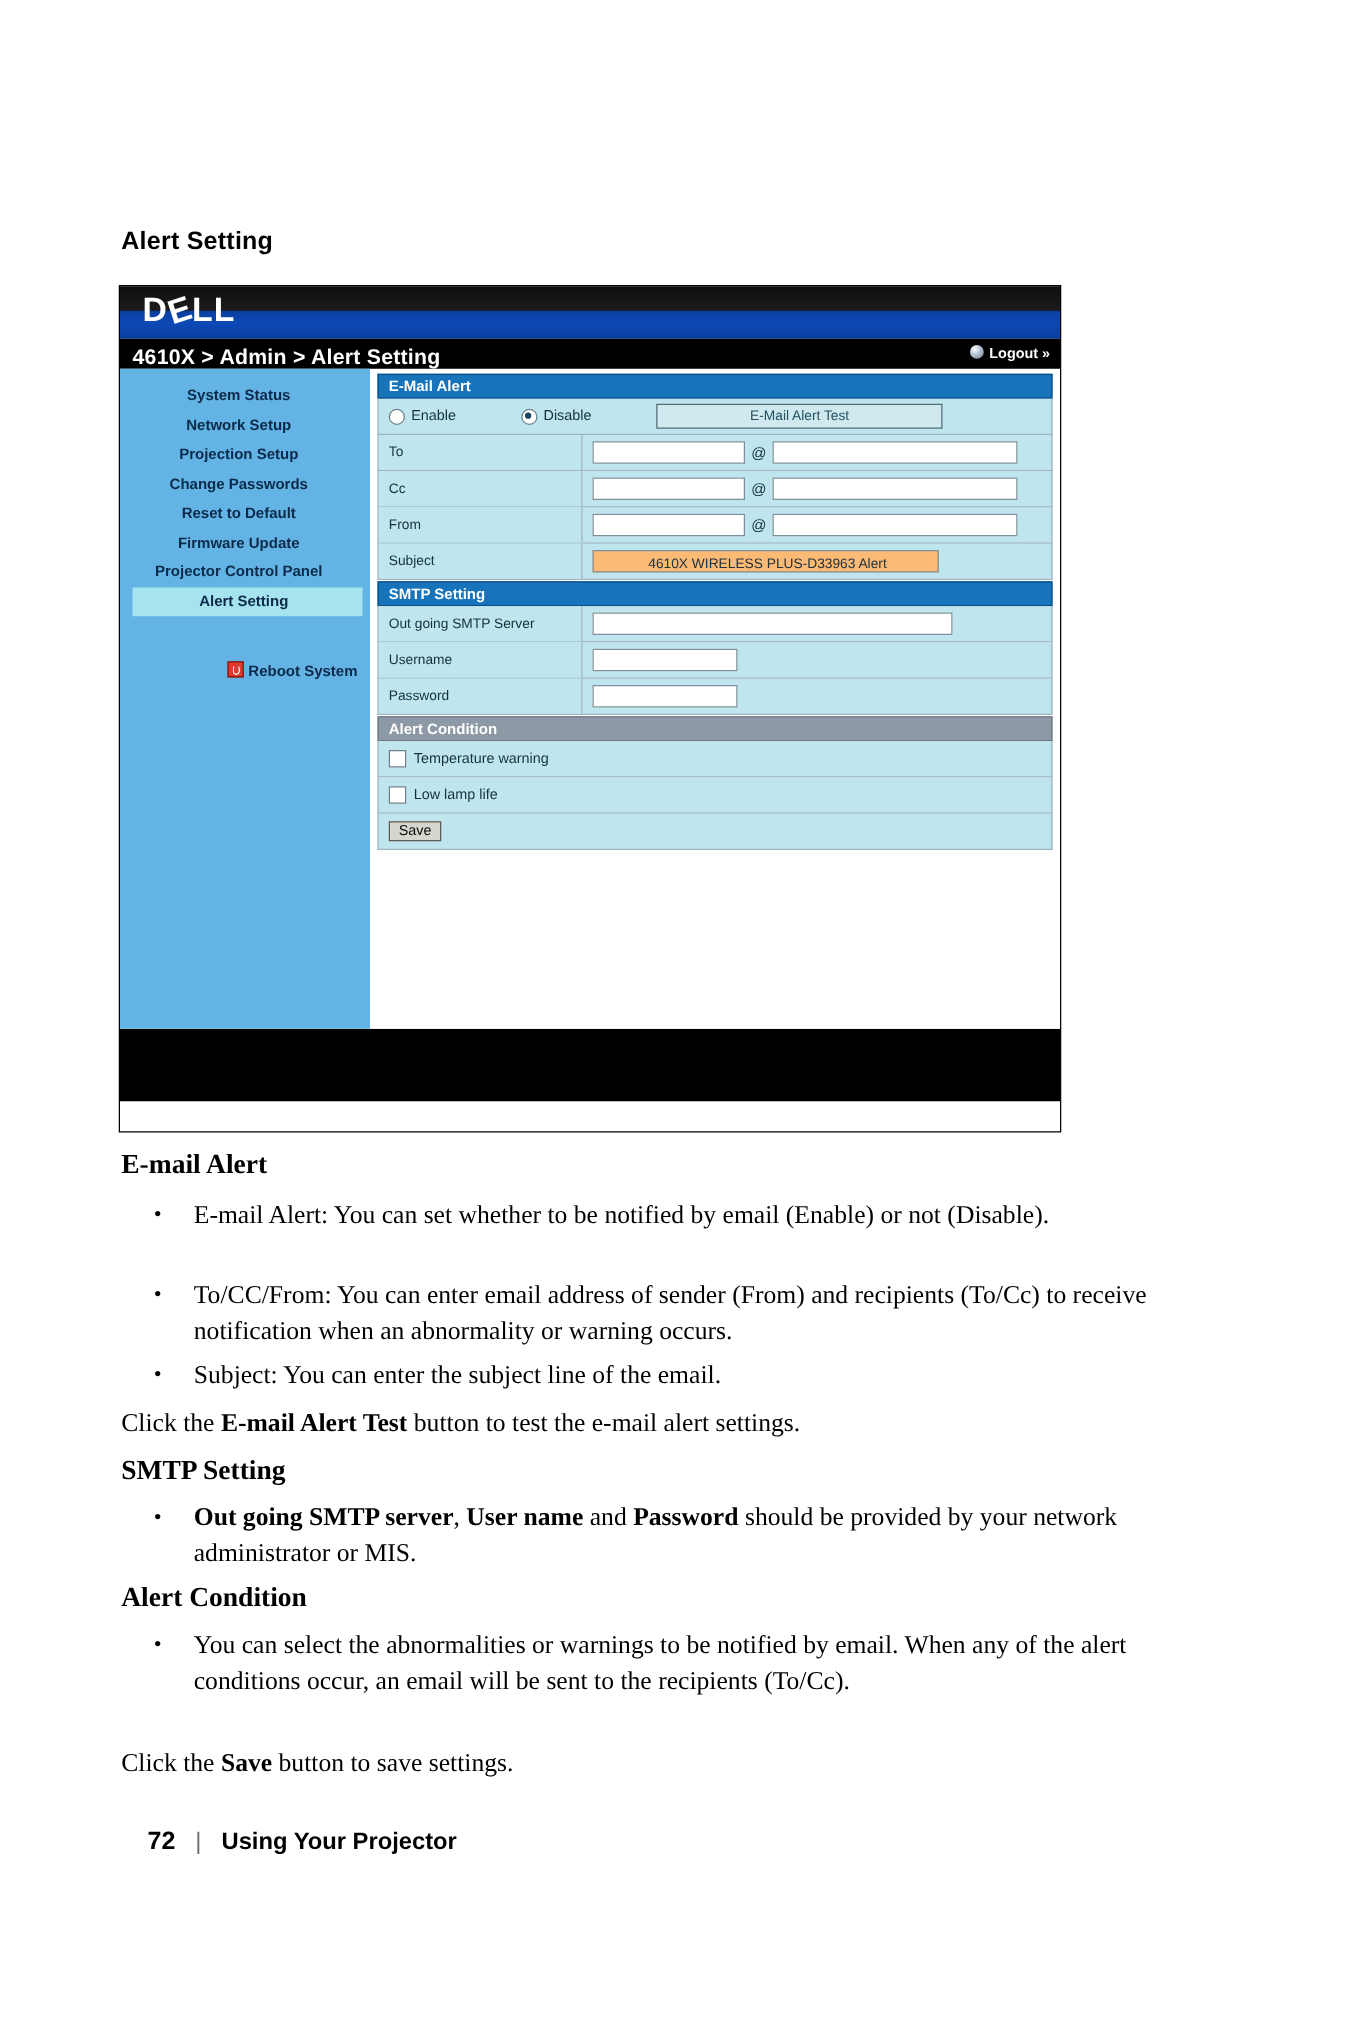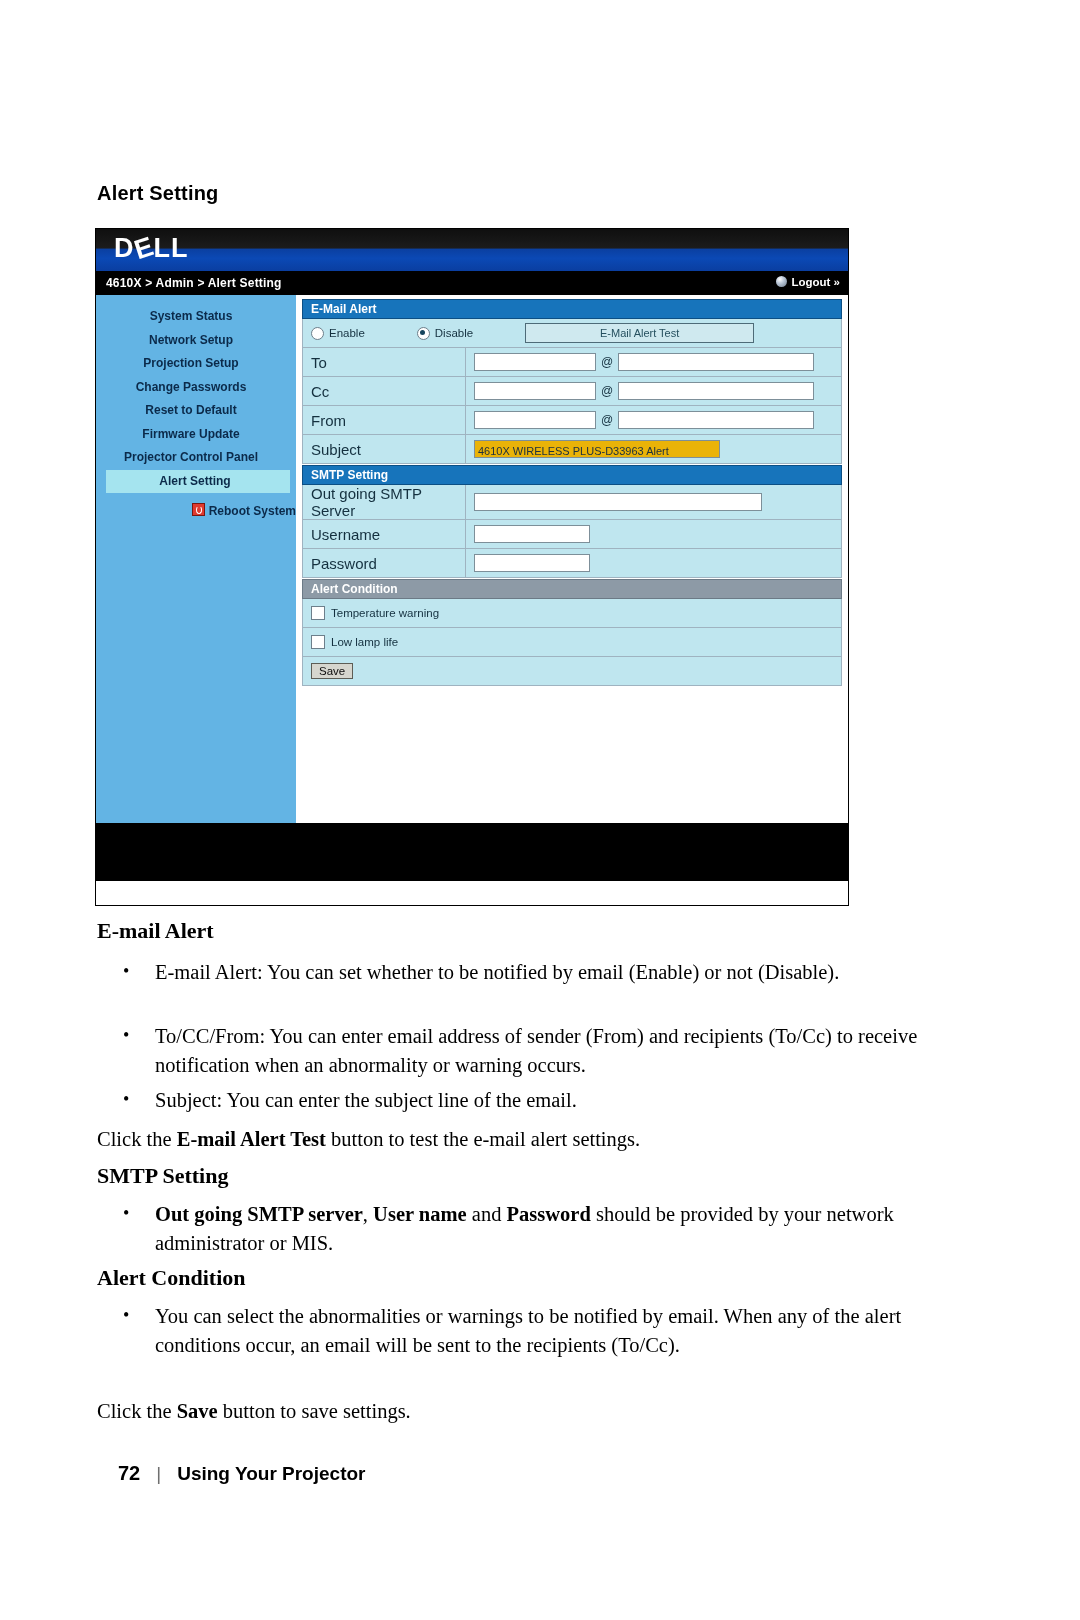--- a/index.html
+++ b/index.html
@@ -65,21 +65,21 @@
   .breadcrumb-bar {
     height: 24px;
     background: #000;
     color: #fff;
     position: relative;
   }
   .breadcrumb {
     position: absolute;
     left: 10px;
     top: 5px;
-    font-size: 12px;
+    font-size: 17px;
     font-weight: bold;
     color: #ffffff;
     letter-spacing: 0.2px;
   }
   .logout {
     position: absolute;
     right: 8px;
     top: 5px;
     font-size: 11.5px;
     font-weight: bold;
@@ -118,22 +118,23 @@
     padding-right: 4px;
     white-space: nowrap;
   }
   .nav-item.active {
     background: #a5e4ef;
     color: #0b2a4a;
     margin-left: 10px;
     padding-right: 6px;
   }
   .reboot {
-    margin-top: 10px;
+    margin-top: 36px;
     text-align: right;
+    padding-right: 10px;
     font-size: 12px;
     font-weight: bold;
     color: #0b2a4a;
     white-space: nowrap;
   }
   .reboot-ico {
     display: inline-block;
     width: 11px;
     height: 11px;
     background: #e03a2f;
@@ -181,21 +182,21 @@
     border-right: 1px solid #9fb3c0;
     border-bottom: 1px solid #9fb3c0;
     background: #bfe6ef;
     min-height: 29px;
     align-items: center;
     box-sizing: border-box;
   }
   .row .lbl {
     width: 163px;
     flex: none;
-    font-size: 15px;
+    font-size: 11px;
     color: #14303f;
     padding-left: 8px;
     box-sizing: border-box;
     align-self: stretch;
     display: flex;
     align-items: center;
     border-right: 1px solid #9fb3c0;
     background: #bfe6ef;
   }
   .row .fld {
@@ -246,21 +247,21 @@
 
   .inp {
     height: 18px;
     background: #ffffff;
     border: 1px solid #7d8f99;
     box-sizing: border-box;
   }
   .at { font-size: 12px; color: #14303f; }
   .inp.w1 { width: 122px; }
   .inp.w2 { width: 196px; }
-  .inp.subject { width: 246px; height: 18px; background:#eab308; }
+  .inp.subject { width: 277px; height: 18px; background:#fdba74;text-align:center; }
   .inp.smtp { width: 288px; }
   .inp.user { width: 116px; }
 
   .subject-text {
     font-size: 11px;
     color: #20323d;
     padding-left: 3px;
     line-height: 16px;
   }
 

